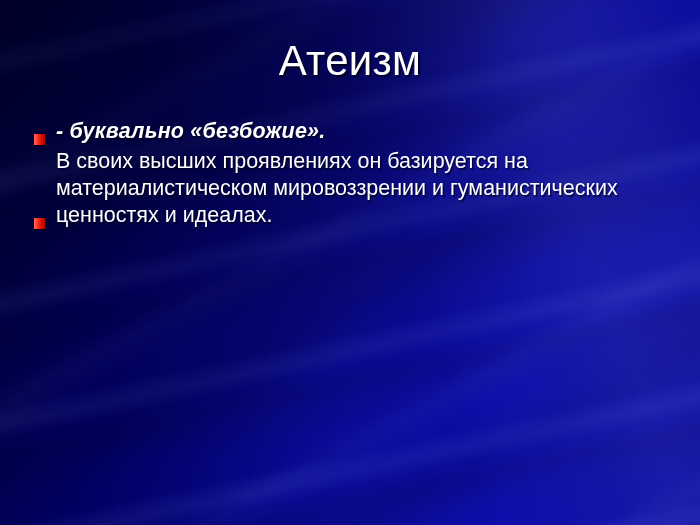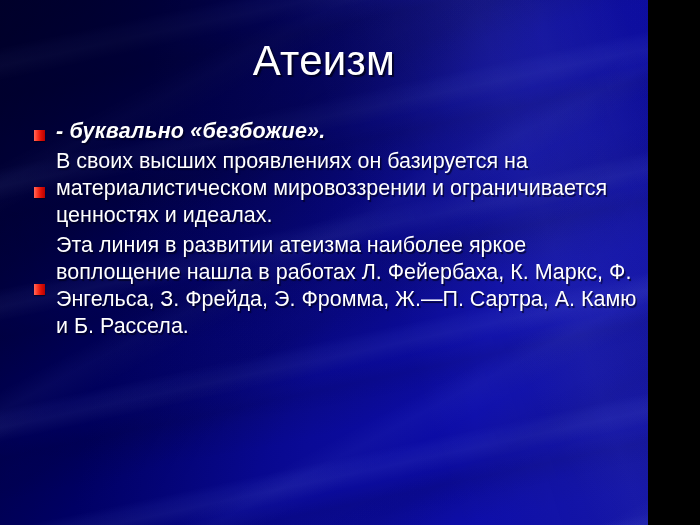--- a/index.html
+++ b/index.html
@@ -2,21 +2,21 @@
 <html><head>
 <meta charset="utf-8">
 <style>
   html, body {
     margin: 0;
     padding: 0;
     background: #000;
   }
   #slide {
     position: relative;
-    width: 648px;
+    width: 700px;
     height: 525px;
     overflow: hidden;
     font-family: "Liberation Sans", sans-serif;
     
     background:
       linear-gradient(118deg, rgba(0,0,40,0.85) 0%, rgba(0,0,60,0.35) 28%, rgba(0,0,0,0) 55%),
       linear-gradient(100deg, #00005e 0%, #000070 22%, #0a0a96 52%, #0d0daa 74%, #0b0b9e 100%);
   }
 
   
@@ -81,21 +81,21 @@
 
   
   .body {
     position: absolute;
     left: 34px;
     top: 118px;
     width: 620px;
   }
   .bullet-row {
     display: flex;
-    align-items: center;
+    align-items: flex-end;
     margin-bottom: 3px;
   }
   .marker {
     flex: 0 0 auto;
     width: 11px;
     height: 11px;
     margin-top: 7px;
     margin-right: 11px;
     background: linear-gradient(90deg, #ff6a5e 0%, #ff3b28 28%, #e01208 62%, #b80000 100%);
     box-shadow: 0 1px 1px rgba(0,0,20,0.6);
@@ -128,22 +128,18 @@
   <div class="body">
 
     <div class="bullet-row">
       <span class="marker"></span>
       <span class="btext emph">- буквально «безбожие».</span>
     </div>
 
 
     <div class="bullet-row">
       <span class="marker"></span>
-      <span class="btext">В своих высших проявлениях он базируется на материалистическом мировоззрении и ограничивается ценностях и идеалах.</span>
+      <span class="btext">В своих высших проявлениях он базируется на материалистическом мировоззрении и гуманистических ценностях и идеалах.</span>
     </div>
 
-    <div class="bullet-row">
-      <span class="marker"></span>
-      <span class="btext">Эта линия в развитии атеизма наиболее яркое воплощение нашла в работах Л. Фейербаха, К. Маркс, Ф. Энгельса, З. Фрейда, Э. Фромма, Ж.—П. Сартра, А. Камю и Б. Рассела.</span>
-    </div>
 
   </div>
 </div>
 
 </body></html>

